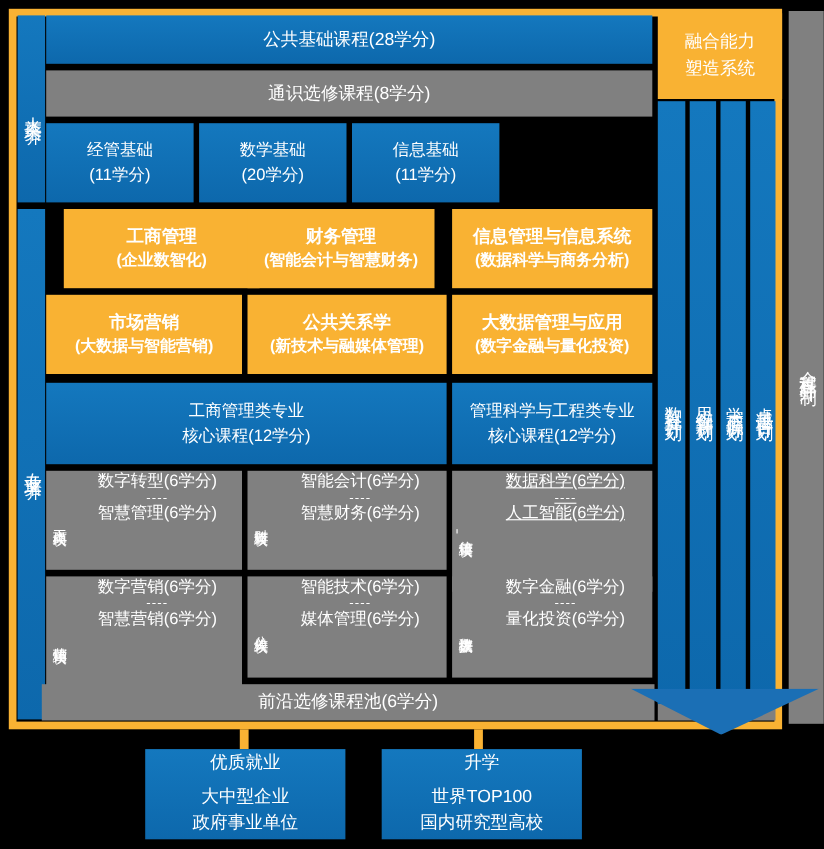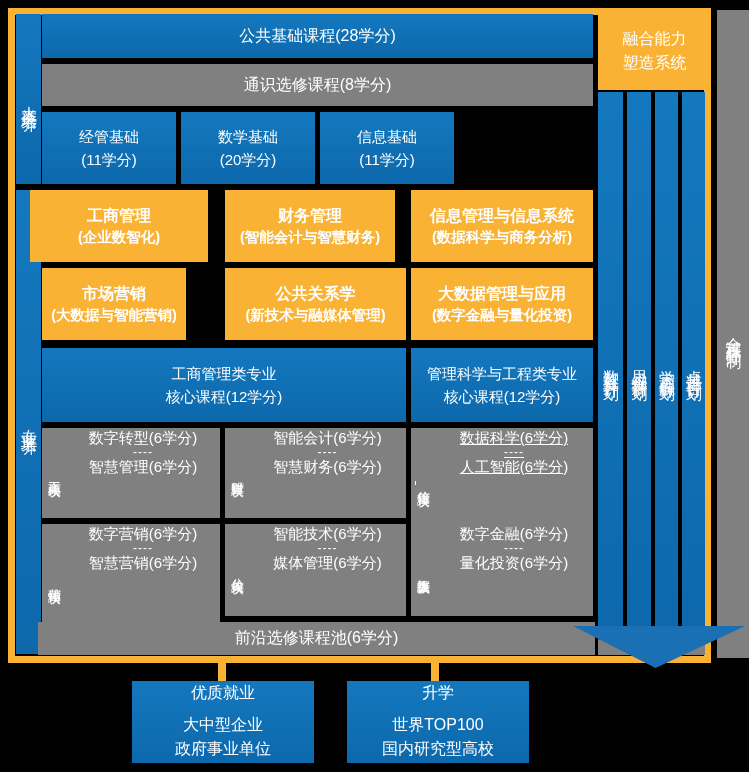--- a/index.html
+++ b/index.html
@@ -56,34 +56,34 @@
   </div>
   <div class="abs blue colcenter found-l1" style="left:181px;top:112px;width:134px;height:72px;">
     <span>数学基础</span>
     <span>(20学分)</span>
   </div>
   <div class="abs blue colcenter found-l1" style="left:320px;top:112px;width:134px;height:72px;">
     <span>信息基础</span>
     <span>(11学分)</span>
   </div>
 
-  <div class="abs orange colcenter" style="left:30px;top:190px;width:178px;height:72px;">
+  <div class="abs orange colcenter" style="left:58px;top:190px;width:178px;height:72px;">
     <span class="major-title">工商管理</span>
     <span class="major-sub">(企业数智化)</span>
   </div>
   <div class="abs orange colcenter" style="left:225px;top:190px;width:170px;height:72px;">
     <span class="major-title">财务管理</span>
     <span class="major-sub">(智能会计与智慧财务)</span>
   </div>
   <div class="abs orange colcenter" style="left:411px;top:190px;width:182px;height:72px;">
     <span class="major-title">信息管理与信息系统</span>
     <span class="major-sub">(数据科学与商务分析)</span>
   </div>
 
-  <div class="abs orange colcenter" style="left:42px;top:268px;width:144px;height:72px;">
+  <div class="abs orange colcenter" style="left:42px;top:268px;width:178px;height:72px;">
     <span class="major-title">市场营销</span>
     <span class="major-sub">(大数据与智能营销)</span>
   </div>
   <div class="abs orange colcenter" style="left:411px;top:268px;width:182px;height:72px;">
     <span class="major-title">大数据管理与应用</span>
     <span class="major-sub">(数字金融与量化投资)</span>
   </div>
   <div class="abs orange colcenter" style="left:225px;top:268px;width:181px;height:72px;">
     <span class="major-title">公共关系学</span>
     <span class="major-sub">(新技术与融媒体管理)</span>

